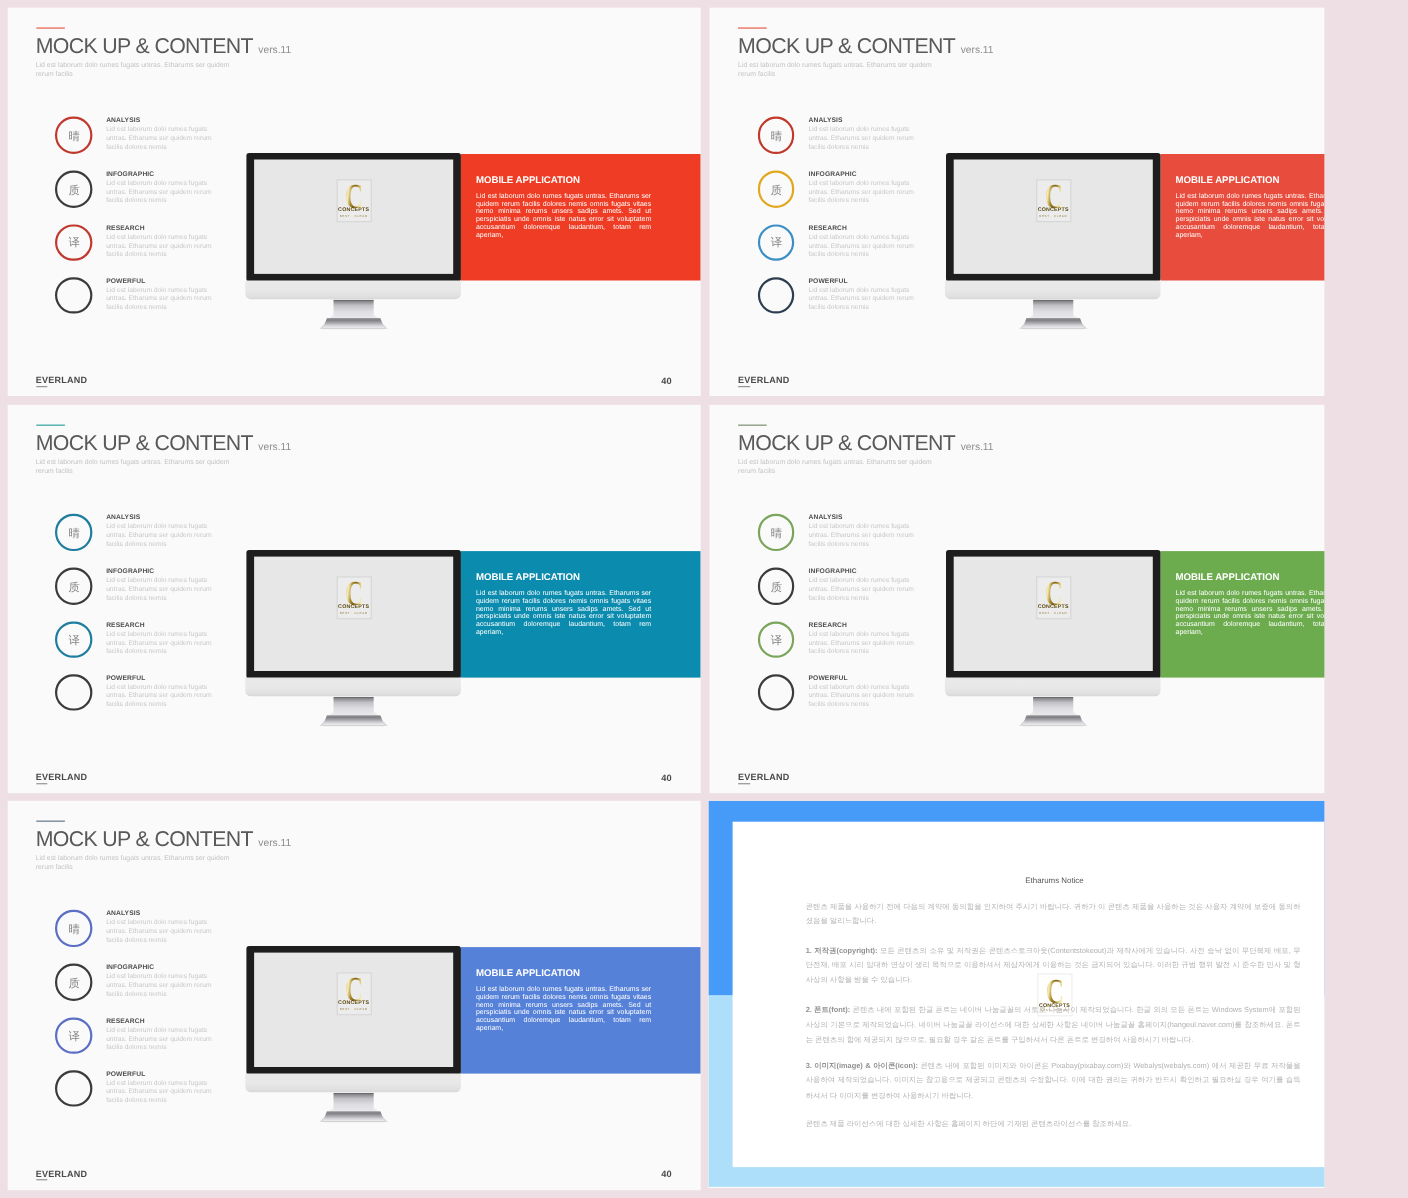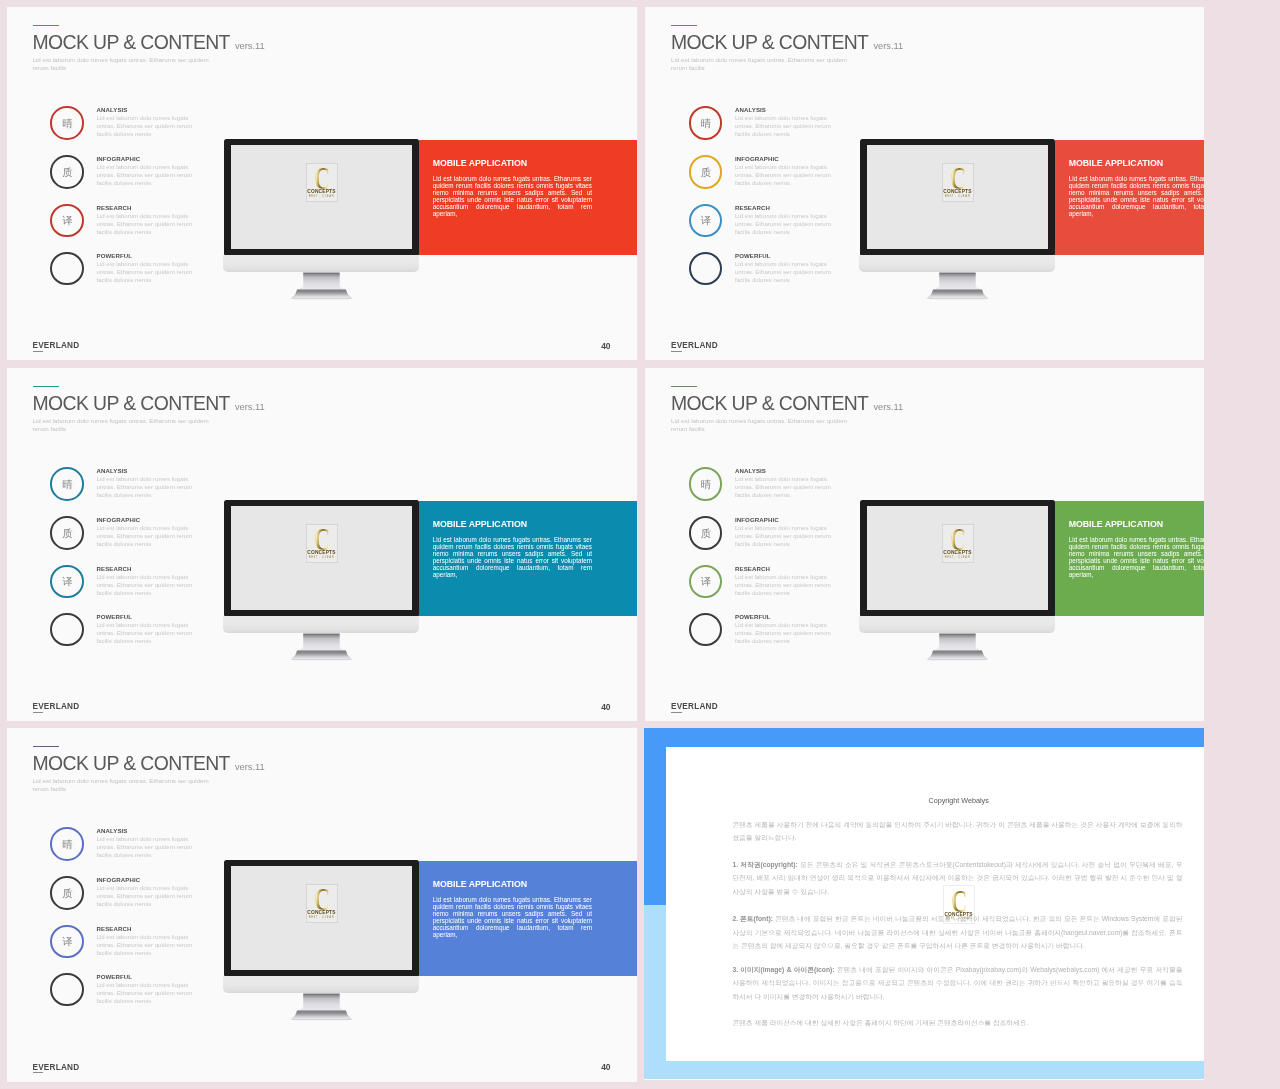--- a/index.html
+++ b/index.html
@@ -443,21 +443,21 @@
  <div class="cp-blue" style="left:0;top:0;width:630px;height:177px;background:#459bf7;"></div>
  <div class="cp-lblue" style="left:0;top:177px;width:630px;height:174.5px;
              background:#aedffa;"></div>
  <div class="cp-card" style="left:22.799999999999955px;top:19.700000000000045px;width:584.7px;
              height:313.79999999999995px;background:#fff;"></div>
  <div class="cp-wm" style="left:299.1px;top:157.5px;width:32px;height:39.4px;">
     <div class="wm-c">C</div>
     <div class="wm-n">CONCEPTS</div>
     <div class="wm-t">BEST . CLEAR</div>
  </div>
- <div class="cp-h2" style="left:22.799999999999955px;top:68.89999999999998px;width:584.7px;font-size:7.2px;">Copyright Webalys</div>
+ <div class="cp-h2" style="left:22.799999999999955px;top:68.89999999999998px;width:584.7px;font-size:7.2px;">Etharums Notice</div>
  <div class="cp-p" style="left:88.89999999999998px;top:90px;width:450px;font-size:6.72px;
              line-height:13.6px;text-align:justify;">콘텐츠 제품을 사용하기 전에 다음의 계약에 동의함을 인지하여 주시기 바랍니다. 귀하가 이 콘텐츠 제품을 사용하는 것은 사용자 계약에 보증에 동의하셨음을 알리느합니다.</div>
  <div class="cp-p" style="left:88.89999999999998px;top:130px;width:450px;font-size:6.72px;
            line-height:13.6px;text-align:justify;">
     <b>1. 저작권(copyright):</b><span> 모든 콘텐츠의 소유 및 저작권은 콘텐츠스토크아웃(Contentstokeout)과 제작사에게 있습니다. 사전 승낙 없이 무단복제 배포, 무단전재, 배포 시리 임대하 연상이 생리 목적으로 이용하셔서 제삼자에게 이용하는 것은 금지되어 있습니다. 이러한 규범 행위 발전 시 준수한 민사 및 형사상의 사항을 받을 수 있습니다.</span></div>
       <div class="cp-p" style="left:88.89999999999998px;top:184.5px;width:450px;font-size:6.72px;
            line-height:13.6px;text-align:justify;">
     <b>2. 폰트(font):</b><span> 콘텐츠 내에 포함된 한글 폰트는 네이버 나눔글꼴의 서토로 나눔사이 제작되었습니다. 한글 외의 모든 폰트는 Windows System에 포함된 사상의 기본으로 제작되었습니다. 네이버 나눔글꼴 라이선스에 대한 상세한 사항은 네이버 나눔글꼴 홈페이지(hangeul.naver.com)를 참조하세요. 폰트는 콘텐츠의 함에 제공되지 않으므로, 필요할 경우 같은 폰트를 구입하셔서 다른 폰트로 변경하여 사용하시기 바랍니다.</span></div>
       <div class="cp-p" style="left:88.89999999999998px;top:235px;width:450px;font-size:6.72px;
            line-height:13.6px;text-align:justify;">

